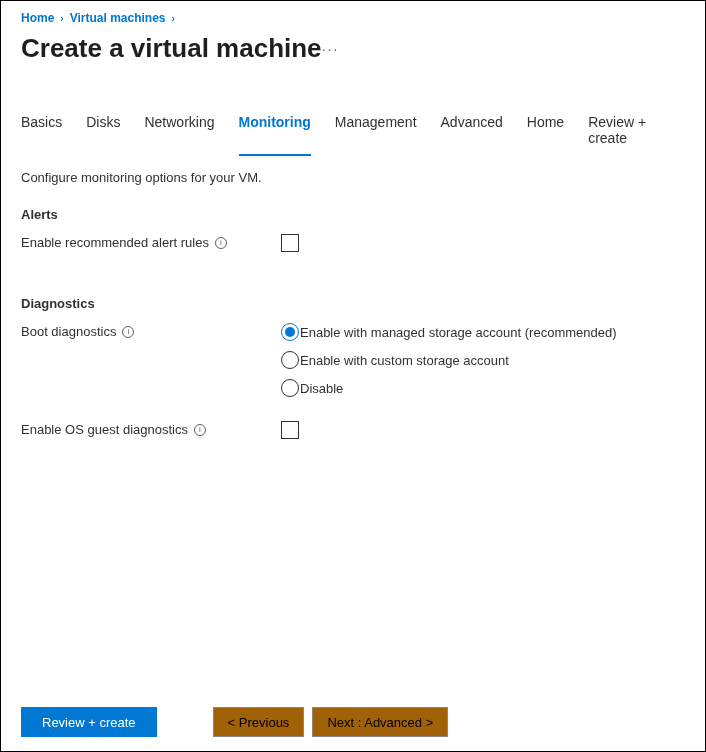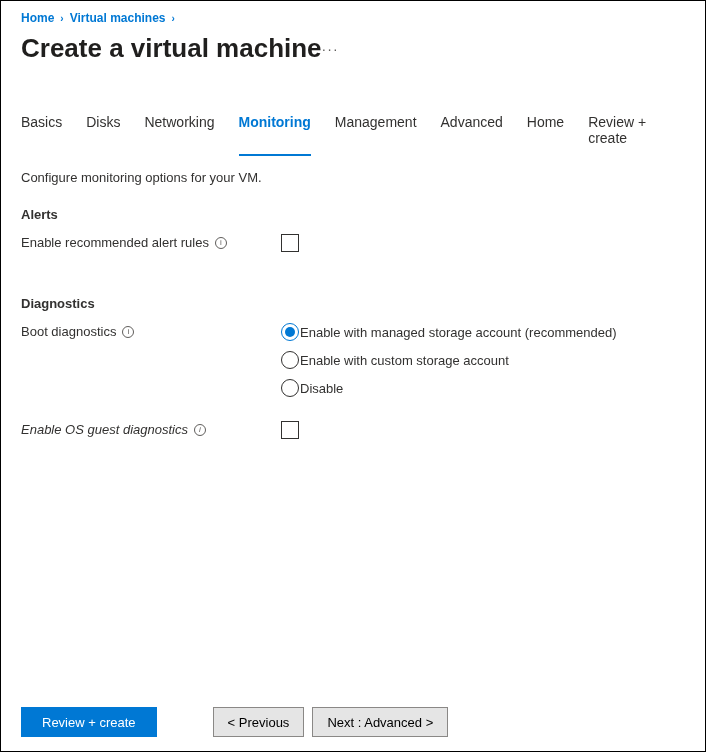--- a/index.html
+++ b/index.html
@@ -145,38 +145,37 @@
       width: 10px;
       height: 10px;
       border-radius: 50%;
       background: #0078d4;
     }
     .section-gap {
       height: 34px;
     }
     .os-guest-row {
       margin-top: 24px;
-      font-style: italic;
     }
     .footer {
       display: flex;
       align-items: center;
       gap: 56px;
       padding: 12px 20px 14px 20px;
     }
     .footer-right {
       display: flex;
       gap: 8px;
     }
     .btn {
       height: 30px;
       padding: 0 14px;
       font-size: 13px;
       border: 1px solid #8a8886;
-      background: #e5e5e5;
+      background: #a16207;
       cursor: pointer;
       font-family: inherit;
     }
     .btn.primary {
       background: #0078d4;
       border-color: #0078d4;
       color: #fff;
       padding: 0 20px;
     }
   </style>

